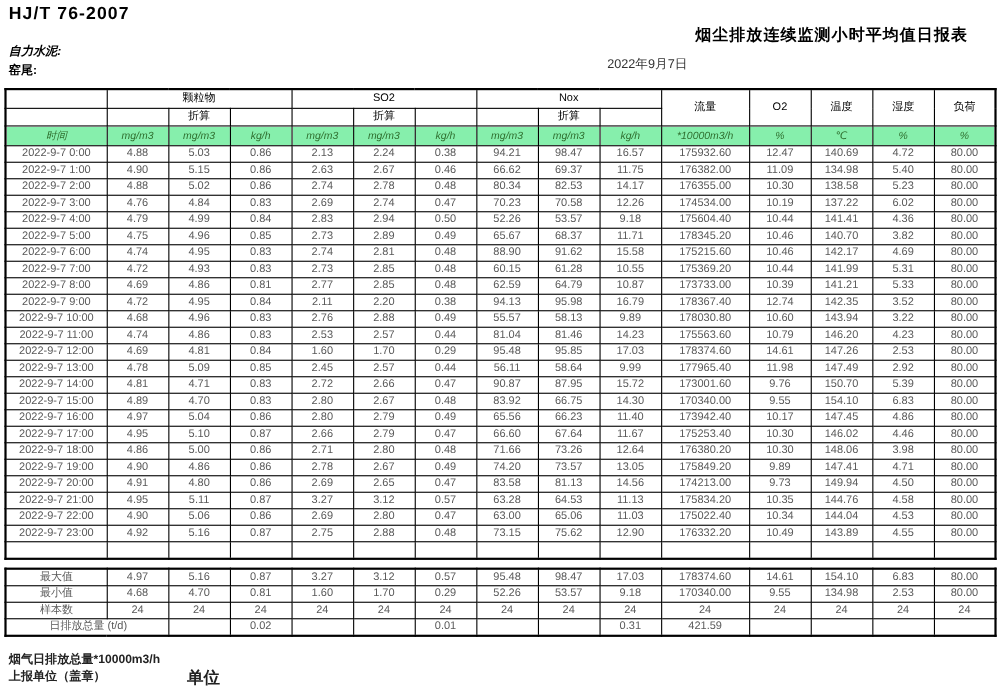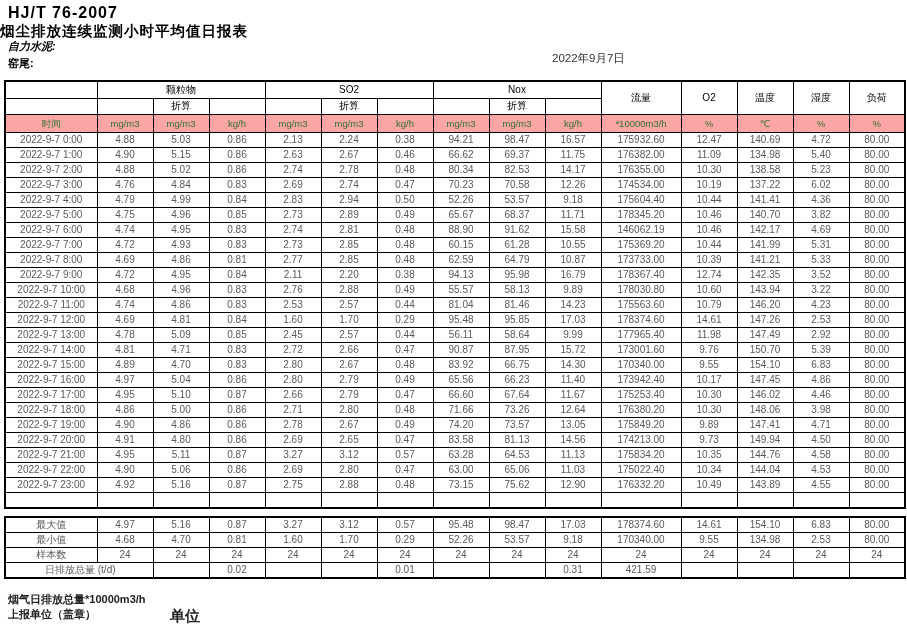--- a/index.html
+++ b/index.html
@@ -2,35 +2,35 @@
 <html><head>
 <meta charset="utf-8">
 <style>
   html,body{margin:0;padding:0;}
   body{
     width:907px;height:625px;position:relative;background:#fff;overflow:hidden;
     font-family:"Liberation Sans","DejaVu Sans",sans-serif;color:#000;
   }
   .abs{position:absolute;white-space:nowrap;}
   .std-number{top:4px;left:8px;font-size:16px;font-weight:bold;letter-spacing:1px;}
-  .page-title{top:22px;left:0;width:880px;text-align:left;font-size:14.5px;font-weight:bold;letter-spacing:1px;}
+  .page-title{top:22px;left:0;width:880px;text-align:right;font-size:14.5px;font-weight:bold;letter-spacing:1px;}
   .company{top:39px;left:8px;font-size:11px;font-weight:bold;font-style:italic;}
   .site{top:56px;left:8px;font-size:11px;font-weight:bold;}
   .report-date{top:51px;left:552px;font-size:11.5px;color:#333;}
 
   .tables{position:absolute;top:80px;left:4px;}
   table{border-collapse:collapse;table-layout:fixed;width:900px;}
   td{
     border:1px solid #000;padding:0 1px;height:13px;line-height:1.05;
     text-align:center;font-size:10px;color:#595959;overflow:hidden;white-space:nowrap;
   }
   table.grid{border:2px solid #000;}
   .group-row td{height:16px;color:#000;font-size:10px;}
   .sub-row td{height:15px;color:#000;font-size:10px;}
-  .unit-row td{height:17px;background:#fca5a5;color:#2f6f2f;font-size:9.5px;}
+  .unit-row td{height:17px;background:#86efac;color:#2f6f2f;font-size:9.5px;font-style:italic;}
   #hourly-body td{height:14px;}
   tr.spacer td{height:10px;}
   #summary-table{margin-top:7px;}
   #summary-body tr.first td{height:17px;}
   #summary-body td{height:14px;}
   .total-label{text-align:center;padding-left:3px;}
 
   .foot-note{top:592px;left:8px;font-size:11px;font-weight:bold;color:#222;}
   .foot-report{top:607px;left:8px;font-size:11px;font-weight:bold;color:#222;text-align:center;}
   .foot-unit{top:607px;left:170px;font-size:15px;font-weight:bold;color:#222;}
@@ -212,21 +212,21 @@
           <td>2022-9-7 6:00</td>
           <td>4.74</td>
           <td>4.95</td>
           <td>0.83</td>
           <td>2.74</td>
           <td>2.81</td>
           <td>0.48</td>
           <td>88.90</td>
           <td>91.62</td>
           <td>15.58</td>
-          <td>146062.19</td>
+          <td>175215.60</td>
           <td>10.46</td>
           <td>142.17</td>
           <td>4.69</td>
           <td>80.00</td>
         </tr>
         <tr>
           <td>2022-9-7 7:00</td>
           <td>4.72</td>
           <td>4.93</td>
           <td>0.83</td>

